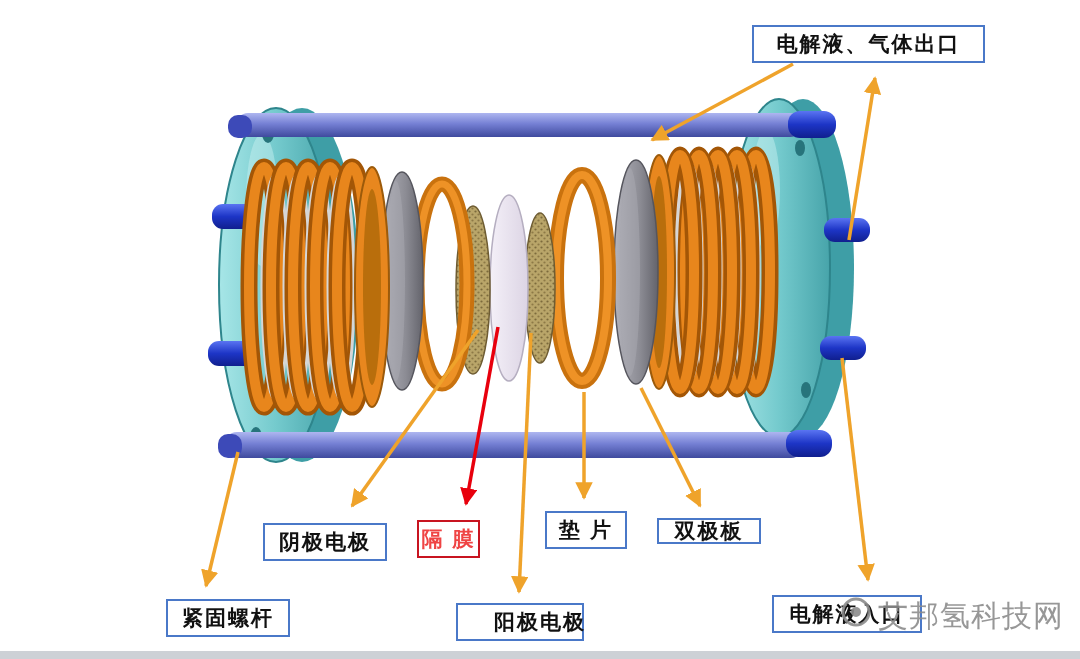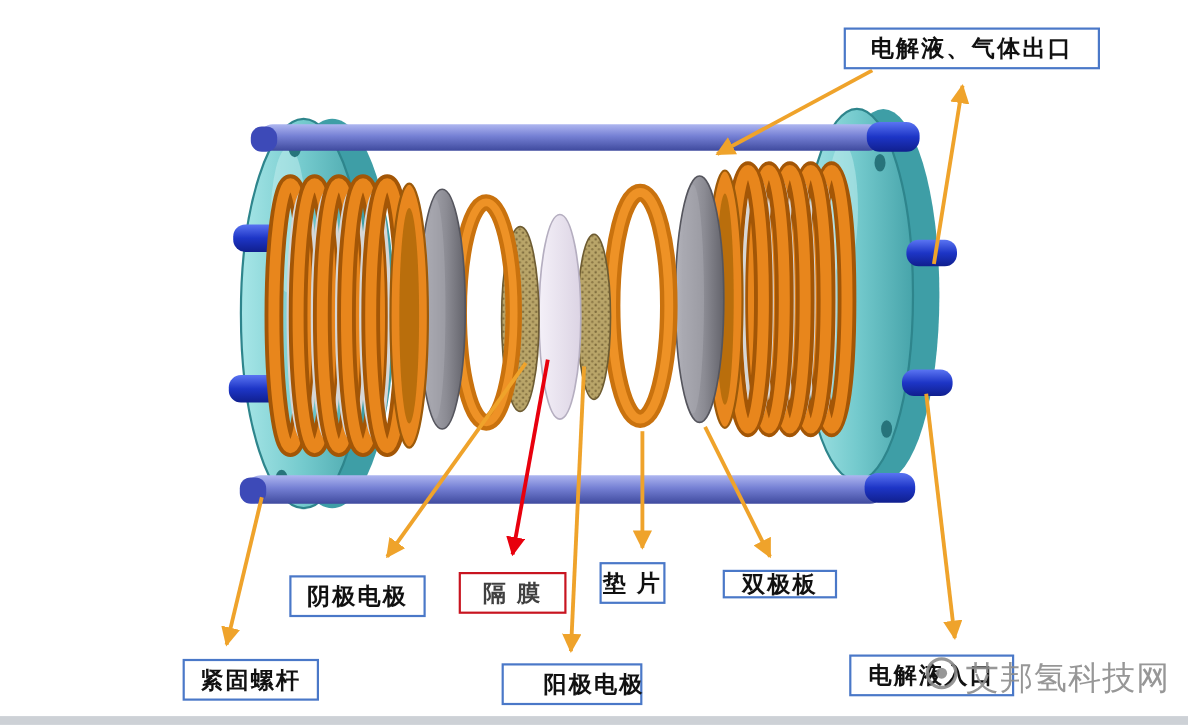--- a/index.html
+++ b/index.html
@@ -8,24 +8,24 @@
     font-family:"Liberation Sans","DejaVu Sans",sans-serif;
   }
   .scene{position:absolute;left:0;top:0;}
   .lbox{
     position:absolute;box-sizing:border-box;background:#ffffff;
     border:2px solid #4A78C8;color:#111111;
     font-size:21px;font-weight:700;letter-spacing:2px;
     display:flex;align-items:center;justify-content:center;
     white-space:nowrap;z-index:5;
   }
-  .lb-outlet{left:752px;top:25px;width:233px;height:38px;margin-left:15px;}
+  .lb-outlet{left:752px;top:25px;width:233px;height:38px;}
   .lb-cathode{left:263px;top:523px;width:124px;height:38px;}
-  .lb-membrane{left:417px;top:520px;width:98px;height:38px;border-color:#C81420;color:#404040;}
-  .lb-gasket{left:545px;top:511px;width:60px;height:38px;}
+  .lb-membrane{left:417px;top:520px;width:63px;height:38px;border-color:#C81420;color:#ef4444;}
+  .lb-gasket{left:545px;top:511px;width:82px;height:38px;}
   .lb-bipolar{left:657px;top:518px;width:104px;height:26px;}
   .lb-anode{left:456px;top:603px;width:128px;height:38px;padding-left:40px;}
   .lb-screw{left:166px;top:599px;width:124px;height:38px;}
   .lb-inlet{left:772px;top:595px;width:150px;height:38px;}
   .watermark{
     position:absolute;left:840px;top:596px;z-index:9;
     display:flex;align-items:flex-start;gap:6px;
     color:rgba(140,140,140,0.9);font-size:30px;font-weight:400;letter-spacing:1px;
   }
   .bottom-strip{

